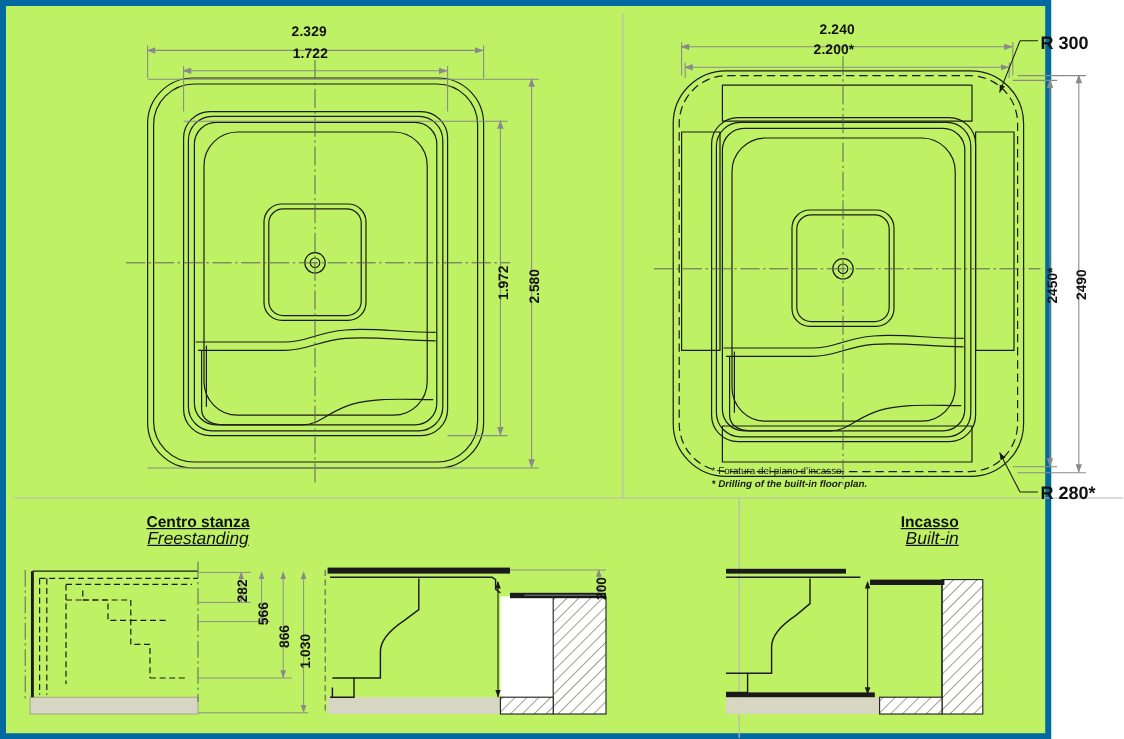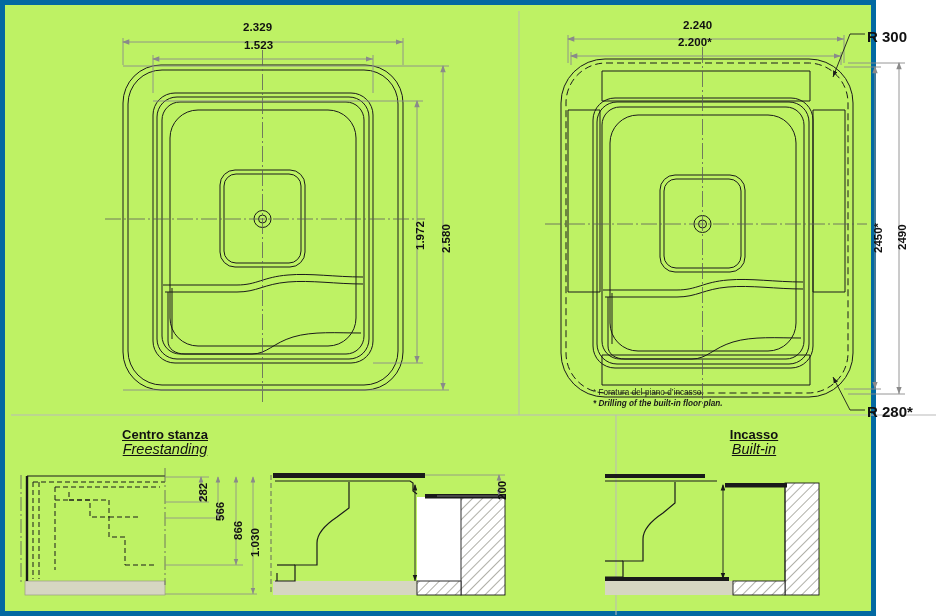--- a/index.html
+++ b/index.html
@@ -251,39 +251,39 @@
 
       <g stroke="#1a1a1a" stroke-width="0.9">
         <line x1="718" y1="480" x2="718" y2="574" marker-start="url(#arBS)" marker-end="url(#arB)"></line>
       </g>
 
       <line x1="780" y1="482" x2="780" y2="576" stroke="#1a1a1a" stroke-width="0.9"></line>
     </g>
   </svg>
 
   <div class="lbl dim" style="left:238px;top:16px;">2.329</div>
-  <div class="lbl dim" style="left:239px;top:34px;">1.523</div>
+  <div class="lbl dim" style="left:239px;top:34px;">1.722</div>
   <div class="vrot" style="left:409px;top:245px;">1.972</div>
   <div class="vrot" style="left:435px;top:248px;">2.580</div>
 
   <div class="lbl dim" style="left:678px;top:14px;">2.240</div>
   <div class="lbl dim" style="left:673px;top:31px;">2.200*</div>
   <div class="vrot" style="left:867px;top:248px;">2450*</div>
   <div class="vrot" style="left:891px;top:245px;">2490</div>
   <div class="lbl rnote" style="left:862px;top:23px;">R 300</div>
   <div class="lbl rnote" style="left:862px;top:398px;">R 280*</div>
 
   <div class="foot" style="left:549px;top:383px;">* Foratura del piano d’incasso.</div>
   <div class="foot it" style="left:549px;top:394px;text-align:center;">* Drilling of the built-in floor plan.</div>
 
   <div class="secttl" style="left:65px;top:423px;width:190px;">
     <span class="l1">Centro stanza</span>
     <span class="l2">Freestanding</span>
   </div>
-  <div class="secttl" style="left:654px;top:423px;width:190px;">
+  <div class="secttl" style="left:604px;top:423px;width:190px;text-align:right;">
     <span class="l1">Incasso</span>
     <span class="l2">Built-in</span>
   </div>
 
   <div class="vrot" style="left:192px;top:497px;">282</div>
   <div class="vrot" style="left:209px;top:516px;">566</div>
   <div class="vrot" style="left:227px;top:535px;">866</div>
   <div class="vrot" style="left:244px;top:552px;">1.030</div>
 
   <div class="vrot" style="left:491px;top:495px;">200</div>

